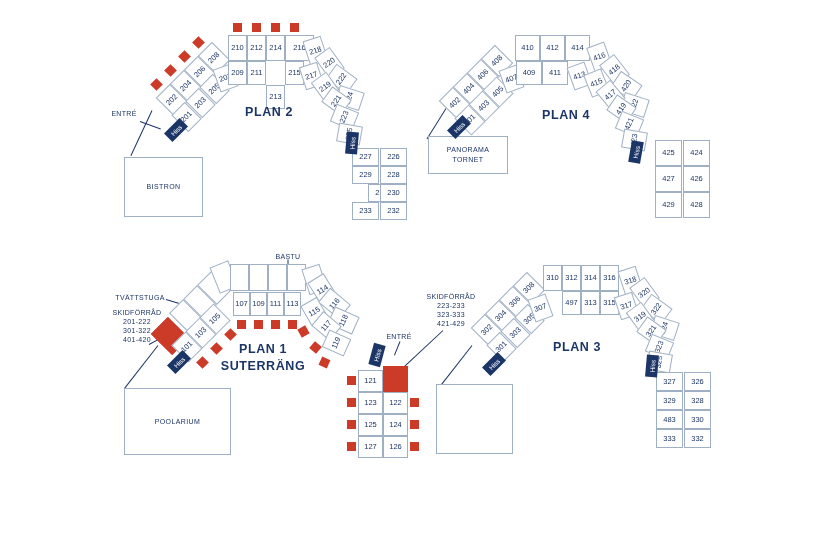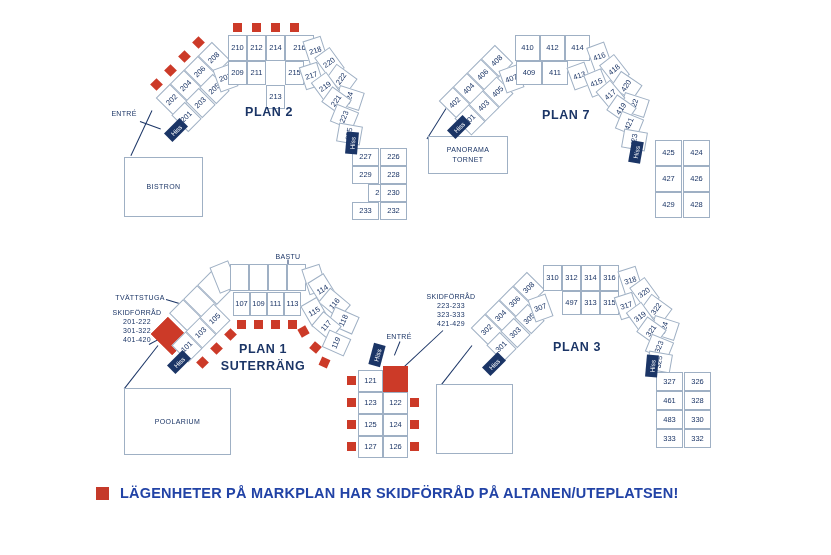--- a/index.html
+++ b/index.html
@@ -37,24 +37,20 @@
     letter-spacing:0.6px; transform:translateX(-50%); white-space:nowrap;
   }
   .legend { position:absolute; left:96px; top:485px; display:flex; align-items:center; gap:11px; }
   .legend-square { width:13px; height:13px; background:var(--legend_red); display:inline-block; }
   .legend-text { color:var(--legend_text); font-size:14.5px; font-weight:bold; letter-spacing:0.2px; }
 </style>
 </head>
 <body>
 
 <div id="stage" style="--line: #9fb0c4; --num: #1b3566; --red: #cc3a28; --hiss: #1b3566; --title: #1b3566; --legend_red: #c53a2a; --legend_text: #2243a6;">
-  <div class="legend">
-    <span class="legend-square"></span>
-    <span class="legend-text">LÄGENHETER PÅ MARKPLAN HAR SKIDFÖRRÅD PÅ ALTANEN/UTEPLATSEN!</span>
-  </div>
 <div class="plan">
       <div class="fline" style="left: 140px; top: 121px; width: 22px; transform: rotate(20deg);"></div>
       <div class="fline" style="left: 152px; top: 110px; width: 50px; transform: rotate(115deg);"></div>
       <div class="building" style="left: 124px; top: 157px; width: 79px; height: 60px;">BISTRON</div>
       <div class="room" style="left: 162px; top: 87px; width: 20px; height: 26px; transform: rotate(-45deg);">202</div>
       <div class="room" style="left: 176px; top: 73px; width: 20px; height: 26px; transform: rotate(-45deg);">204</div>
       <div class="room" style="left: 190px; top: 59px; width: 20px; height: 26px; transform: rotate(-45deg);">206</div>
       <div class="room" style="left: 204px; top: 45px; width: 20px; height: 26px; transform: rotate(-45deg);">208</div>
       <div class="room" style="left: 228px; top: 35px; width: 19px; height: 26px; transform: rotate(0deg);">210</div>
       <div class="room" style="left: 247px; top: 35px; width: 19px; height: 26px; transform: rotate(0deg);">212</div>
@@ -126,21 +122,21 @@
       <div class="room" style="left: 620px; top: 112px; width: 19px; height: 24px; transform: rotate(-68deg);">421</div>
       <div class="room" style="left: 625px; top: 128px; width: 19px; height: 24px; transform: rotate(-80deg);">423</div>
       <div class="room" style="left: 655px; top: 140px; width: 27px; height: 26px; transform: rotate(0deg);">425</div>
       <div class="room" style="left: 683px; top: 140px; width: 27px; height: 26px; transform: rotate(0deg);">424</div>
       <div class="room" style="left: 655px; top: 166px; width: 27px; height: 26px; transform: rotate(0deg);">427</div>
       <div class="room" style="left: 683px; top: 166px; width: 27px; height: 26px; transform: rotate(0deg);">426</div>
       <div class="room" style="left: 655px; top: 192px; width: 27px; height: 26px; transform: rotate(0deg);">429</div>
       <div class="room" style="left: 683px; top: 192px; width: 27px; height: 26px; transform: rotate(0deg);">428</div>
       <div class="hiss" style="left: 448px; top: 121px; transform: rotate(-45deg);">Hiss</div>
       <div class="hiss" style="left: 625px; top: 146px; transform: rotate(-80deg);">Hiss</div>
-      <div class="plan-title" style="left: 566px; top: 108px;">PLAN 7</div>
+      <div class="plan-title" style="left: 566px; top: 108px;">PLAN 4</div>
     </div>
     <div class="plan">
       <div class="fline" style="left: 288px; top: 259px; width: 9px; transform: rotate(90deg);"></div>
       <div class="fline" style="left: 166px; top: 299px; width: 20px; transform: rotate(17deg);"></div>
       <div class="fline" style="left: 149px; top: 344px; width: 13px; transform: rotate(-28deg);"></div>
       <div class="fline" style="left: 443px; top: 330px; width: 54px; transform: rotate(137deg);"></div>
       <div class="fline" style="left: 400px; top: 341px; width: 15px; transform: rotate(112deg);"></div>
       <div class="fline" style="left: 158px; top: 345px; width: 55px; transform: rotate(128deg);"></div>
       <div class="building" style="left: 124px; top: 388px; width: 107px; height: 67px;">POOLARIUM</div>
       <div class="room room-red" style="left: 158px; top: 321px; width: 24px; height: 30px; transform: rotate(-45deg);"></div>
@@ -230,21 +226,21 @@
       <div class="room" style="left: 562px; top: 291px; width: 19px; height: 24px; transform: rotate(0deg);">497</div>
       <div class="room" style="left: 581px; top: 291px; width: 19px; height: 24px; transform: rotate(0deg);">313</div>
       <div class="room" style="left: 600px; top: 291px; width: 19px; height: 24px; transform: rotate(0deg);">315</div>
       <div class="room" style="left: 617px; top: 294px; width: 19px; height: 24px; transform: rotate(-18deg);">317</div>
       <div class="room" style="left: 631px; top: 305px; width: 19px; height: 24px; transform: rotate(-36deg);">319</div>
       <div class="room" style="left: 642px; top: 319px; width: 19px; height: 24px; transform: rotate(-54deg);">321</div>
       <div class="room" style="left: 650px; top: 335px; width: 19px; height: 24px; transform: rotate(-68deg);">323</div>
       <div class="room" style="left: 650px; top: 350px; width: 19px; height: 24px; transform: rotate(-80deg);">325</div>
       <div class="room" style="left: 656px; top: 372px; width: 27px; height: 19px; transform: rotate(0deg);">327</div>
       <div class="room" style="left: 684px; top: 372px; width: 27px; height: 19px; transform: rotate(0deg);">326</div>
-      <div class="room" style="left: 656px; top: 391px; width: 27px; height: 19px; transform: rotate(0deg);">461</div>
+      <div class="room" style="left: 656px; top: 391px; width: 27px; height: 19px; transform: rotate(0deg);">329</div>
       <div class="room" style="left: 684px; top: 391px; width: 27px; height: 19px; transform: rotate(0deg);">328</div>
       <div class="room" style="left: 656px; top: 410px; width: 27px; height: 19px; transform: rotate(0deg);">483</div>
       <div class="room" style="left: 684px; top: 410px; width: 27px; height: 19px; transform: rotate(0deg);">330</div>
       <div class="room" style="left: 656px; top: 429px; width: 27px; height: 19px; transform: rotate(0deg);">333</div>
       <div class="room" style="left: 684px; top: 429px; width: 27px; height: 19px; transform: rotate(0deg);">332</div>
       <div class="hiss" style="left: 483px; top: 358px; transform: rotate(-45deg);">Hiss</div>
       <div class="hiss" style="left: 641px; top: 360px; transform: rotate(-85deg);">Hiss</div>
       <div class="plan-title" style="left: 577px; top: 340px;">PLAN 3</div>
     </div>
   </div>

